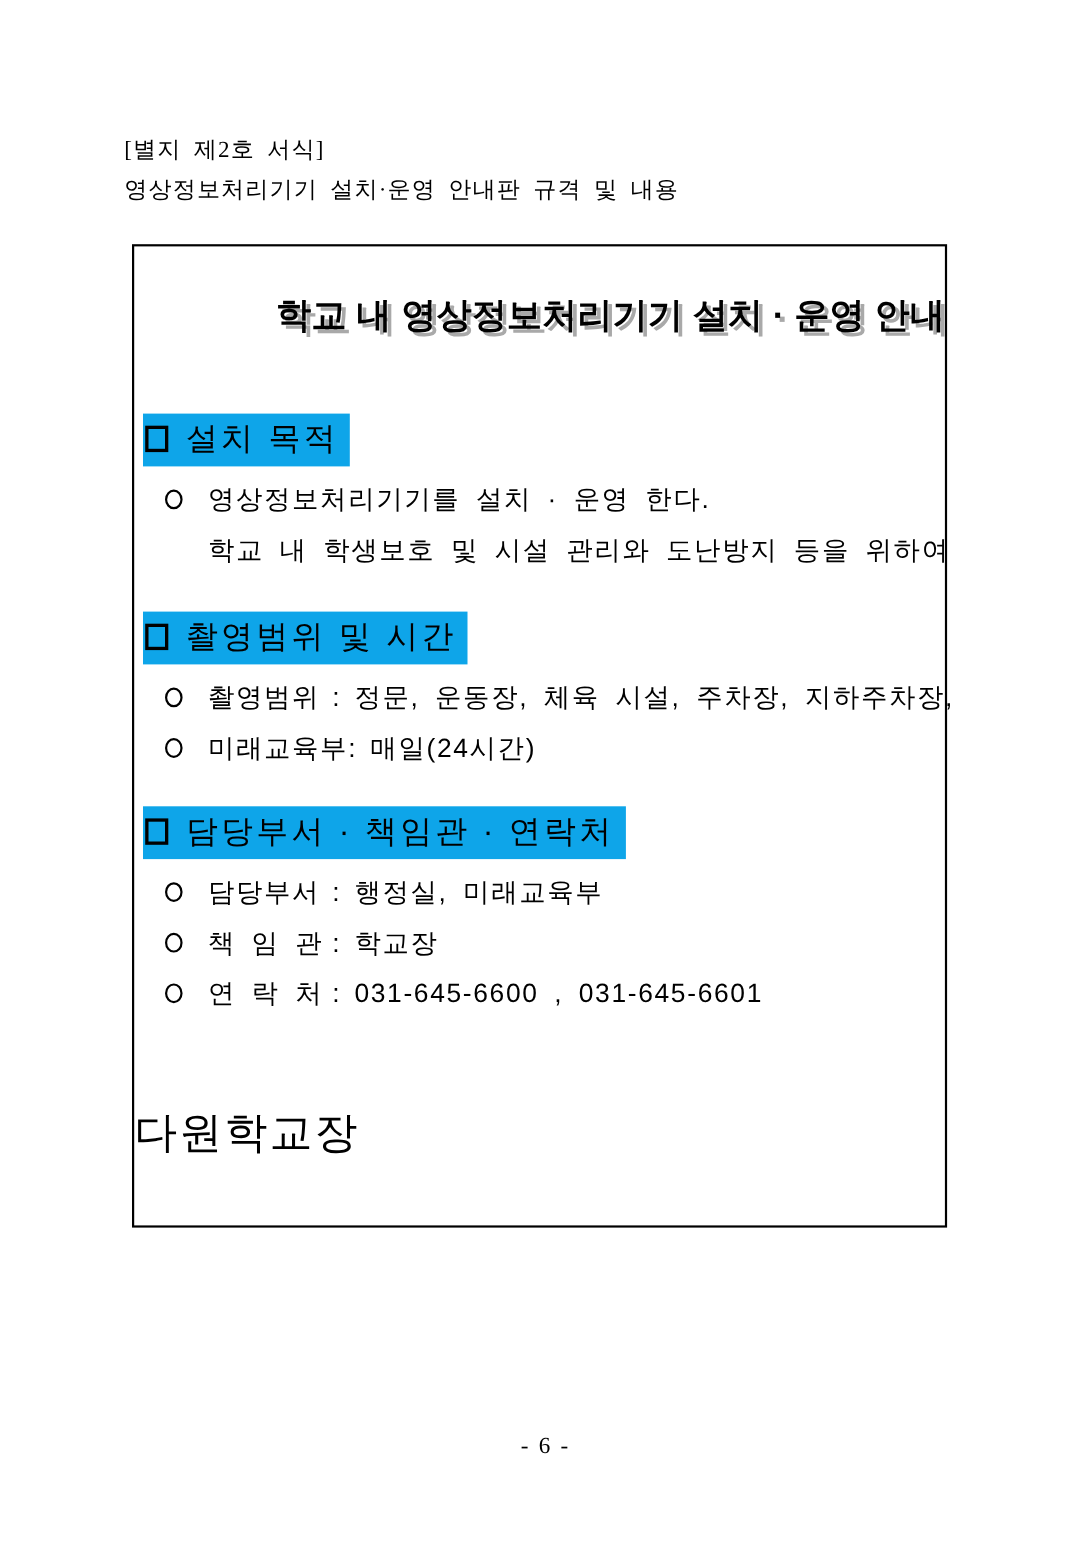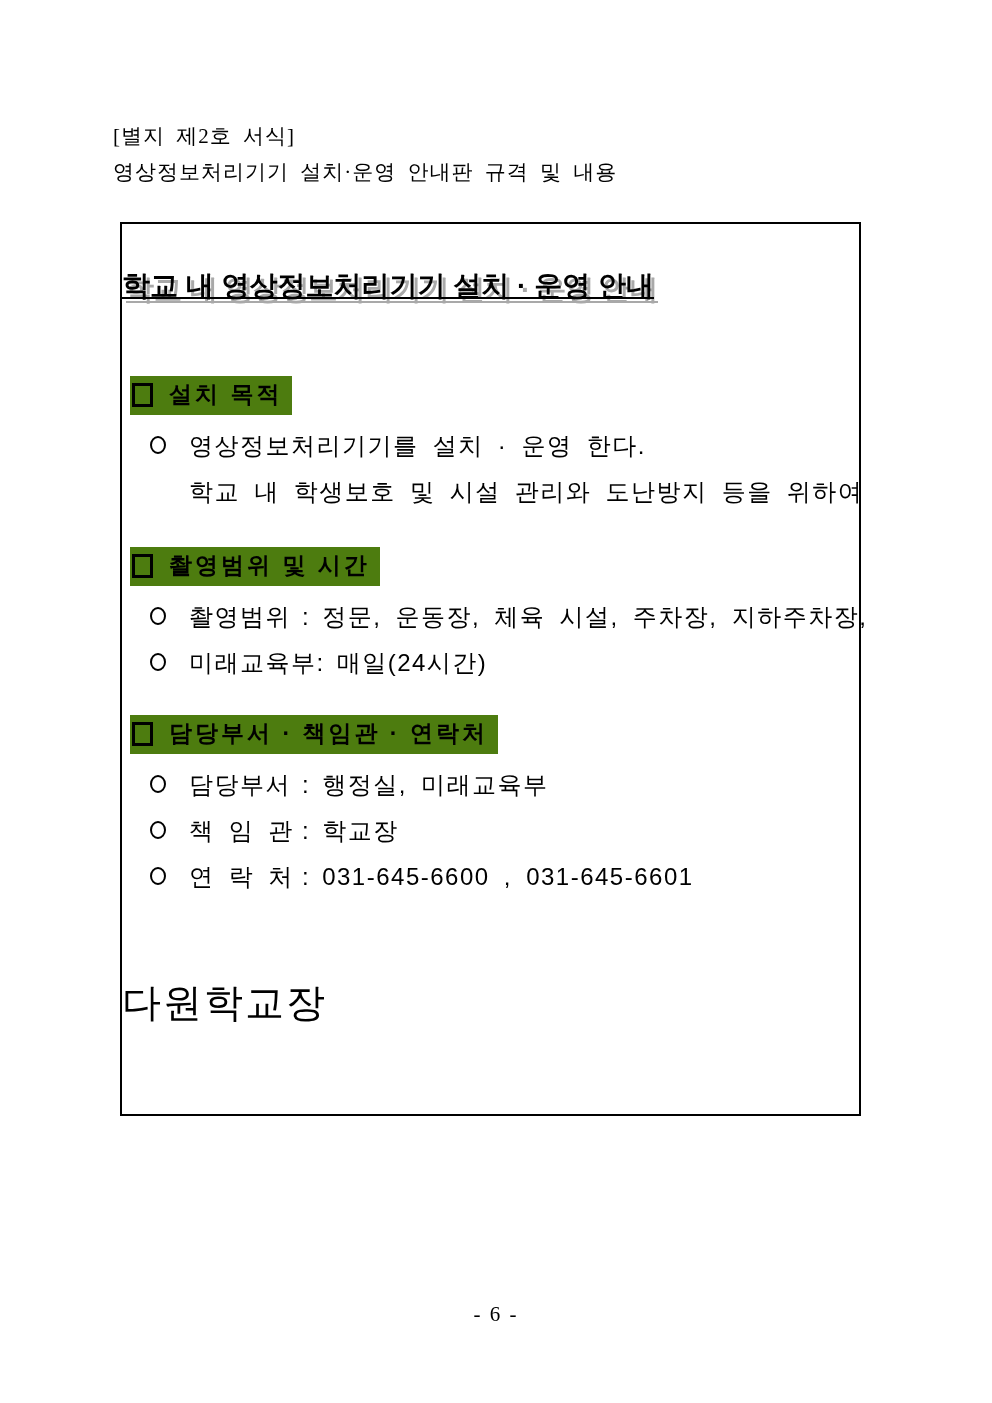--- a/index.html
+++ b/index.html
@@ -28,39 +28,38 @@
     position: absolute;
     left: 120px;
     top: 222px;
     width: 741px;
     height: 894px;
     border: 2px solid #000;
     background: #ffffff;
   }
   .notice-title {
     margin-top: 38px;
-    text-align: left;
-    font-size: 28px;
+    text-align: right;
+    font-size: 32px;
     font-weight: bold;
     line-height: 48px;
     letter-spacing: 0px;
     white-space: nowrap;
     text-shadow: 4px 4px 0 #a9a9a9;
-    text-decoration: underline;
   }
   .section { margin-left: 8px; }
   .sec-1 { margin-top: 66px; }
   .sec-2 { margin-top: 32px; }
   .sec-3 { margin-top: 29px; }
   .section-heading {
     display: inline-flex;
     align-items: center;
-    background: #4d7c0f;
-    font-size: 23px;
-    font-weight: bold;
+    background: #0ea5e9;
+    font-size: 29px;
+    font-weight: normal;
     letter-spacing: 3px;
     padding: 3px 10px 5px 2px;
     white-space: nowrap;
     margin-bottom: 8px;
   }
   .sq-icon {
     display: inline-block;
     width: 21px;
     height: 24px;
     border: 3px solid #000;

